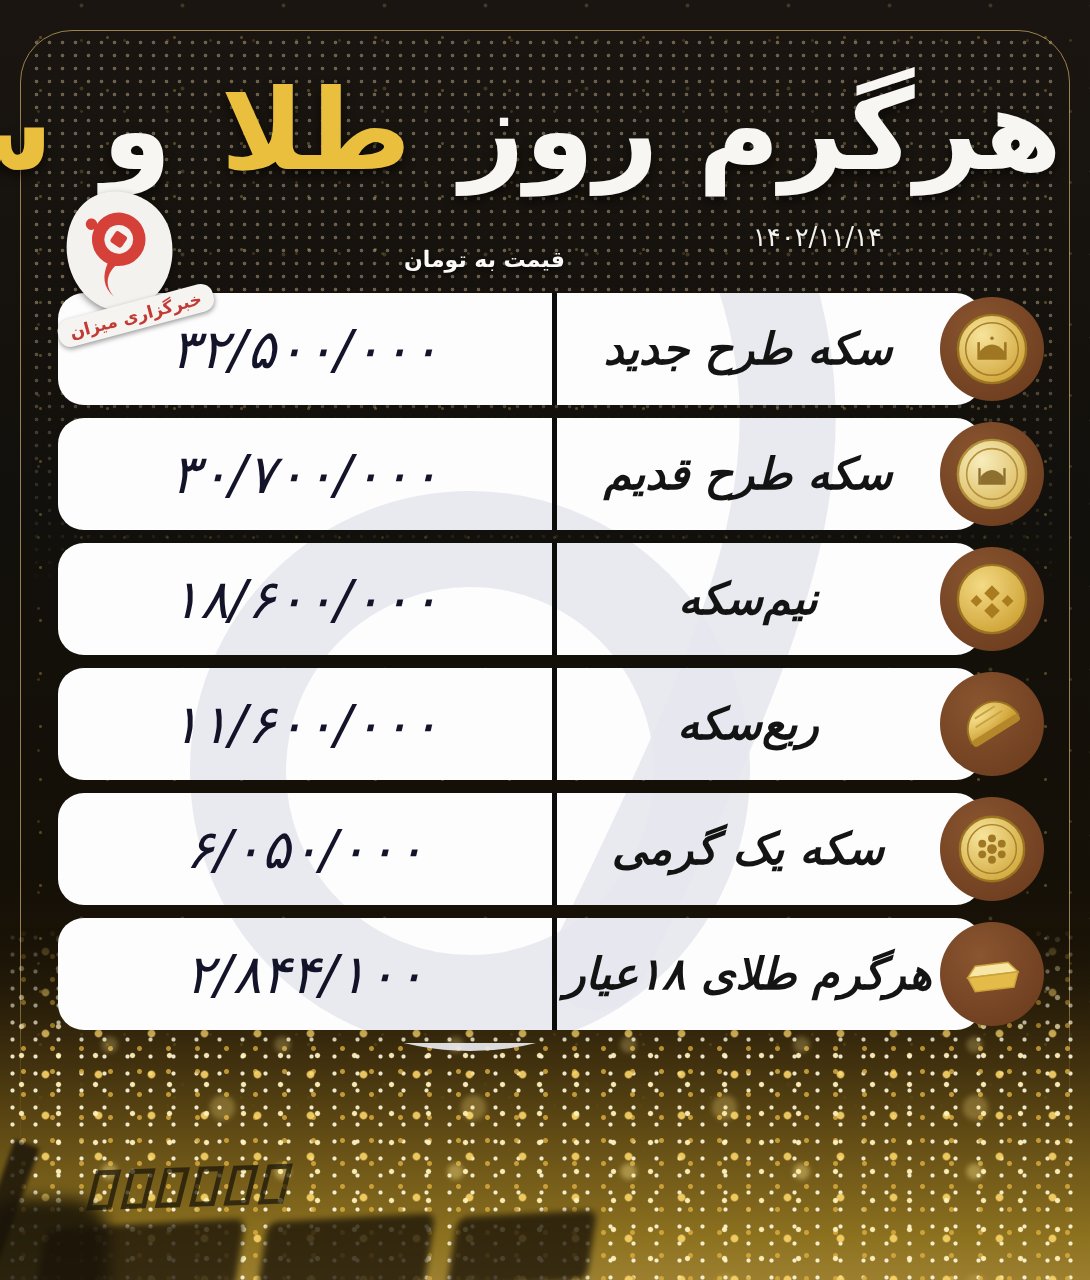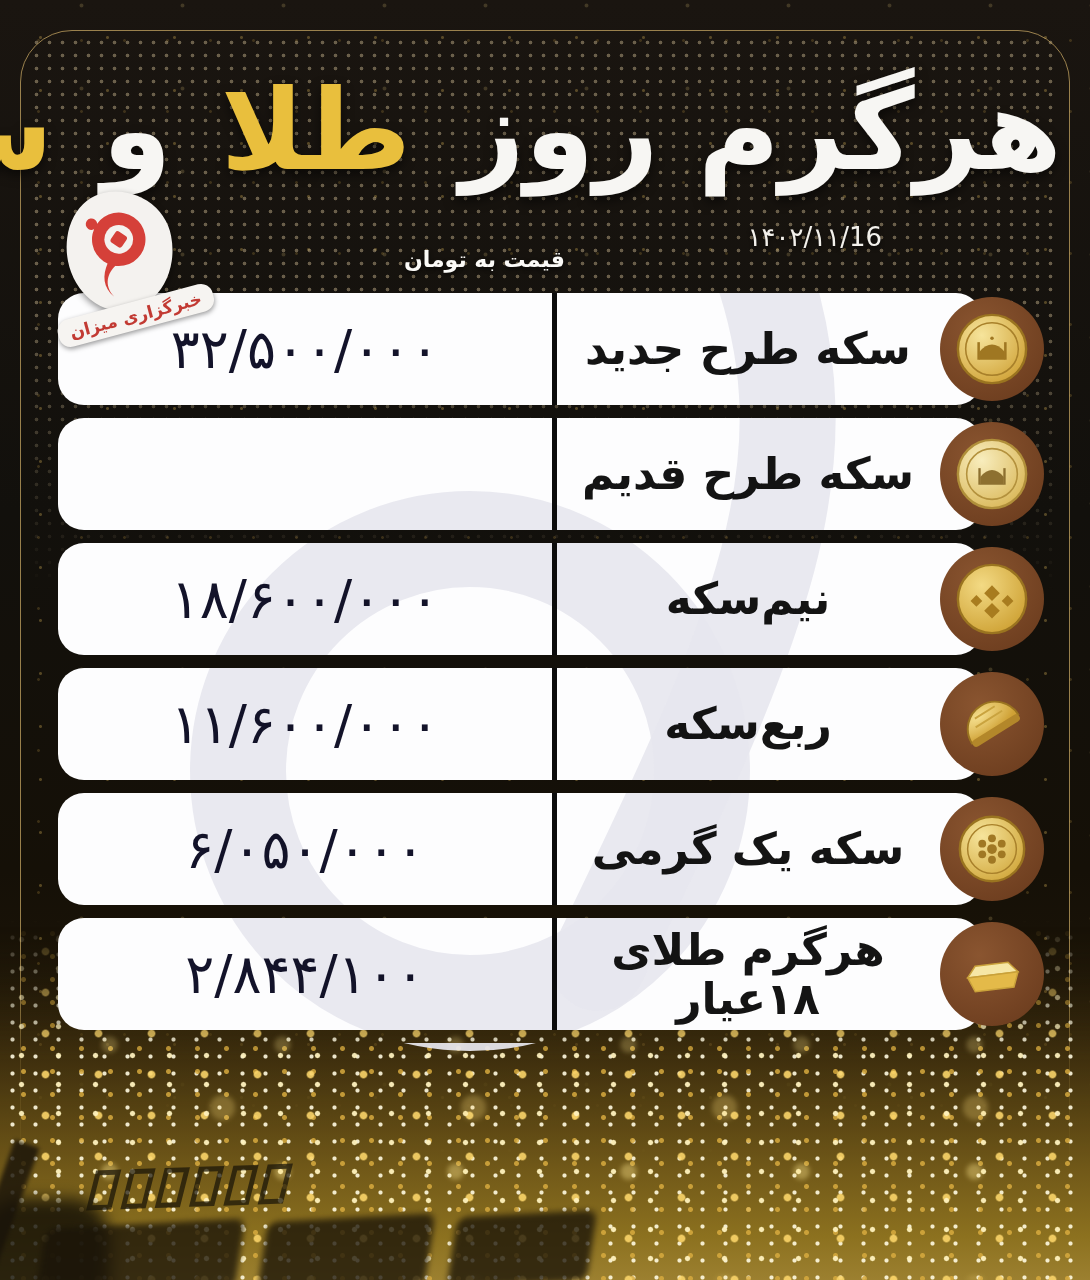--- a/index.html
+++ b/index.html
@@ -69,21 +69,21 @@
   .subtitle{position:absolute;top:247px;right:525px;color:#fbfaf7;font-size:22px;font-weight:bold;
     direction:rtl;text-shadow:0 2px 4px rgba(0,0,0,.6);}
   .logo{position:absolute;left:48px;top:190px;width:160px;z-index:6;transform:rotate(-6deg);}
   .logo-emblem{width:106px;height:120px;margin-left:20px;background:#f4f2ef;
     border-radius:46% 54% 52% 48%/50% 46% 54% 50%;display:flex;align-items:center;justify-content:center;
     box-shadow:0 3px 7px rgba(0,0,0,.45);transform:rotate(-5deg);}
   .logo-text{margin:-8px 0 0 2px;width:max-content;background:#f6f4f1;border-radius:12px;
     padding:4px 12px;color:#c23a33;font-size:17px;font-weight:bold;transform:rotate(-9deg);
     box-shadow:0 2px 5px rgba(0,0,0,.4);direction:rtl;}
   
-  .rows{position:absolute;left:58px;top:293px;width:924px;height:862px;z-index:4;}
+  .rows{position:absolute;left:58px;top:293px;width:924px;height:862px;z-index:4;font-style:italic;}
   .row{position:relative;width:924px;height:112px;margin-bottom:13px;background:#fdfdfe;
     border-radius:26px;}
   .row-value{position:absolute;left:0;top:0;bottom:0;width:494px;display:flex;align-items:center;
     justify-content:center;direction:rtl;font-size:54px;color:#13132a;letter-spacing:1px;}
   .vdivider{position:absolute;left:494px;top:0;bottom:0;width:5px;background:#0c0c0c;}
   .row-label{position:absolute;left:500px;right:44px;top:0;bottom:0;display:flex;align-items:center;
     justify-content:center;direction:rtl;text-align:center;font-size:44px;font-weight:bold;
     color:#141414;line-height:1.12;}
   .badge{position:absolute;left:882px;top:4px;width:104px;height:104px;border-radius:50%;
     background:radial-gradient(circle at 38% 32%,#8a5530,#6f3f20 78%);display:flex;
@@ -118,21 +118,21 @@
   <div class="smudge b"></div>
   <div class="smudge c"></div>
 
   <div class="header">
     <div class="title">
       <span>هرگرم روز</span>
       <span class="gold">طلا</span>
       <span>و</span>
       <span class="gold">سکه</span>
     </div>
-    <div class="date">۱۴۰۲/۱۱/16</div>
+    <div class="date">۱۴۰۲/۱۱/۱۴</div>
     <div class="subtitle">قیمت به تومان</div>
     <div class="logo">
       <div class="logo-emblem">
         <svg viewBox="0 0 90 104" width="86" height="100">
           <circle cx="46" cy="40" r="28" fill="#d54039"></circle>
           <circle cx="46" cy="40" r="15" fill="#f4f2ef"></circle>
           <rect x="39" y="33" width="14" height="14" rx="3" fill="#d54039" transform="rotate(45 46 40)"></rect>
           <path d="M30 62 C22 74 20 86 30 98 C21 84 28 72 38 66 Z" fill="#d54039"></path>
           <circle cx="21" cy="19" r="6" fill="#d54039"></circle>
         </svg>
@@ -167,20 +167,21 @@
               <circle cx="40" cy="40" r="27" fill="none" stroke="#a8802a" stroke-width="1.6"></circle>
               <path d="M27 51 v-8 q13 -15 26 0 v8 z" fill="#9f7722"></path>
               <rect x="25" y="33" width="2.6" height="18" fill="#9f7722"></rect>
               <rect x="52.4" y="33" width="2.6" height="18" fill="#9f7722"></rect>
               <circle cx="40" cy="29" r="1.8" fill="#9f7722"></circle>
             </svg>
           </span>
         </div>
     </div>
       <div class="row">
+      <div class="row-value">۳۰/۷۰۰/۰۰۰</div>
       <div class="vdivider"></div>
       <div class="row-label">سکه طرح قدیم</div>
       <div class="badge">
           <span class="coin-icon">
             <svg viewBox="0 0 80 80" width="78" height="78">
               <defs>
                 <radialGradient id="gB" cx="35%" cy="30%" r="80%">
                   <stop offset="0" stop-color="#f8edbd"></stop>
                   <stop offset="1" stop-color="#d9b656"></stop>
                 </radialGradient>

